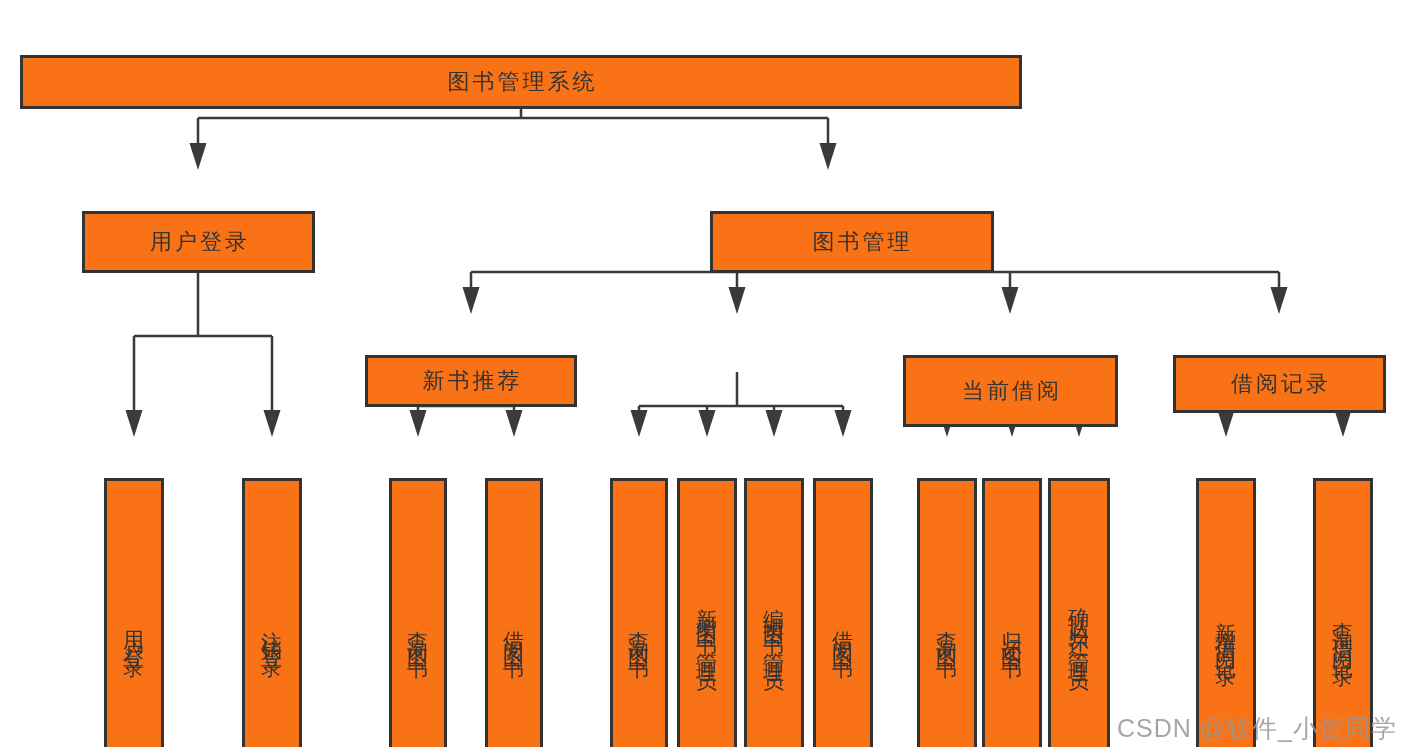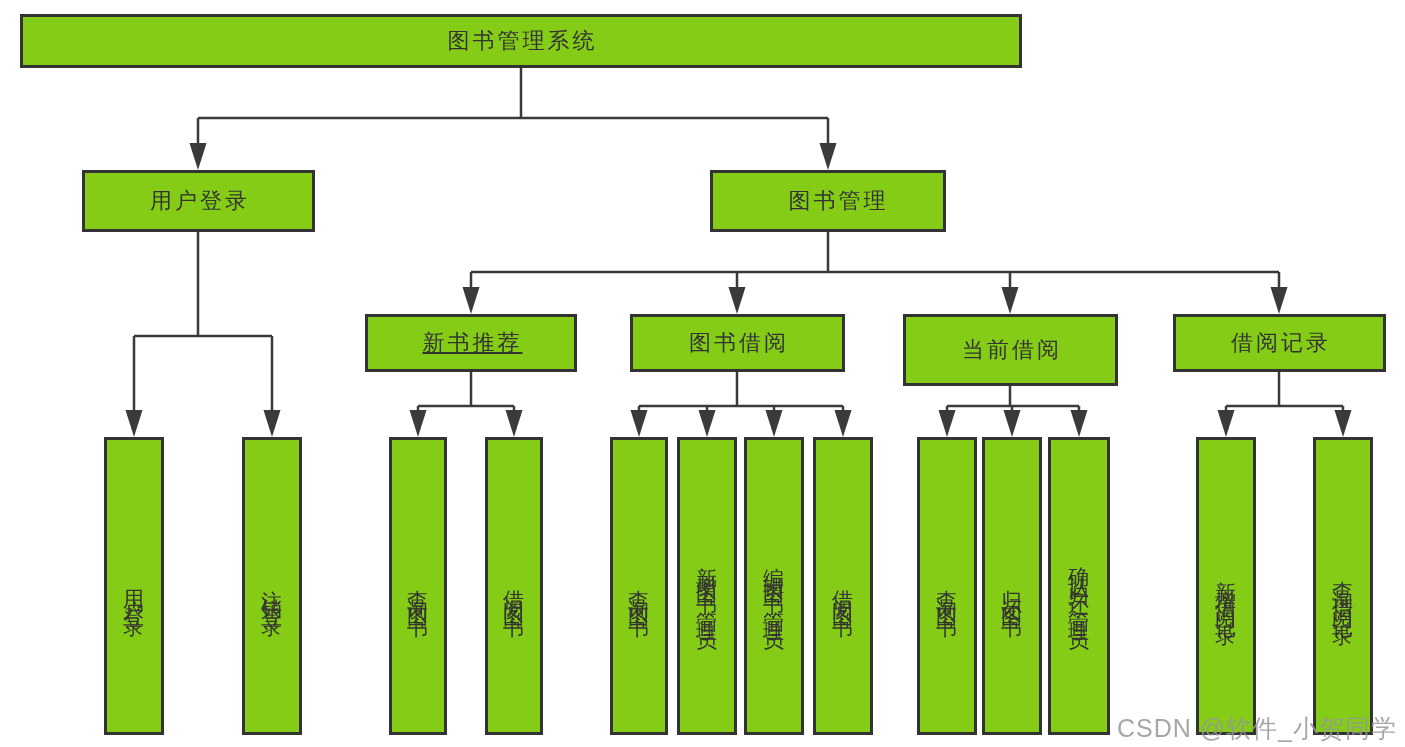--- a/index.html
+++ b/index.html
@@ -19,28 +19,29 @@
     position: absolute;
     left: 0;
     top: 0;
     width: 1405px;
     height: 747px;
   }
   .node {
     position: absolute;
     box-sizing: border-box;
     border: 3px solid #333333;
-    background: #84cc16;
+    background: #f97316;
     display: flex;
     align-items: center;
     justify-content: center;
     color: #333333;
     font-size: 22px;
     letter-spacing: 3px;
     white-space: nowrap;
+    margin-top: 41px;
   }
   .node .hlabel {
     padding-left: 3px; 
   }
   .leaf {
     font-size: 21px;
   }
   .leaf .vlabel {
     writing-mode: vertical-rl;
     text-orientation: mixed;
@@ -96,29 +97,26 @@
     </g>
   </svg>
 
   <div class="node" style="left:20px; top:14px; width:1002px; height:54px;">
     <span class="hlabel">图书管理系统</span>
   </div>
 
   <div class="node" style="left:82px; top:170px; width:233px; height:62px;">
     <span class="hlabel">用户登录</span>
   </div>
-  <div class="node" style="left:710px; top:170px; width:236px; height:62px;padding-left:18px;">
+  <div class="node" style="left:710px; top:170px; width:284px; height:62px;padding-left:18px;">
     <span class="hlabel">图书管理</span>
   </div>
 
-  <div class="node" style="left:365px; top:314px; width:212px; height:58px;text-decoration:underline;">
+  <div class="node" style="left:365px; top:314px; width:212px; height:52px;">
     <span class="hlabel">新书推荐</span>
-  </div>
-  <div class="node" style="left:630px; top:314px; width:215px; height:58px;">
-    <span class="hlabel">图书借阅</span>
   </div>
   <div class="node" style="left:903px; top:314px; width:215px; height:72px;">
     <span class="hlabel">当前借阅</span>
   </div>
   <div class="node" style="left:1173px; top:314px; width:213px; height:58px;">
     <span class="hlabel">借阅记录</span>
   </div>
 
   <div class="node leaf" style="left:104px; top:437px; width:60px; height:298px;">
     <span class="vlabel">用户登录</span>

